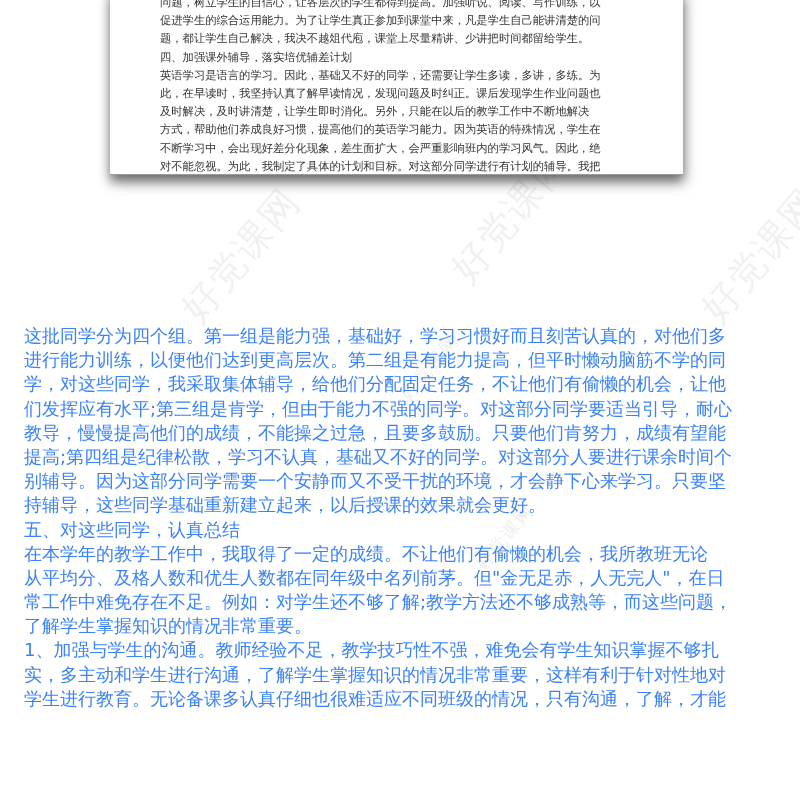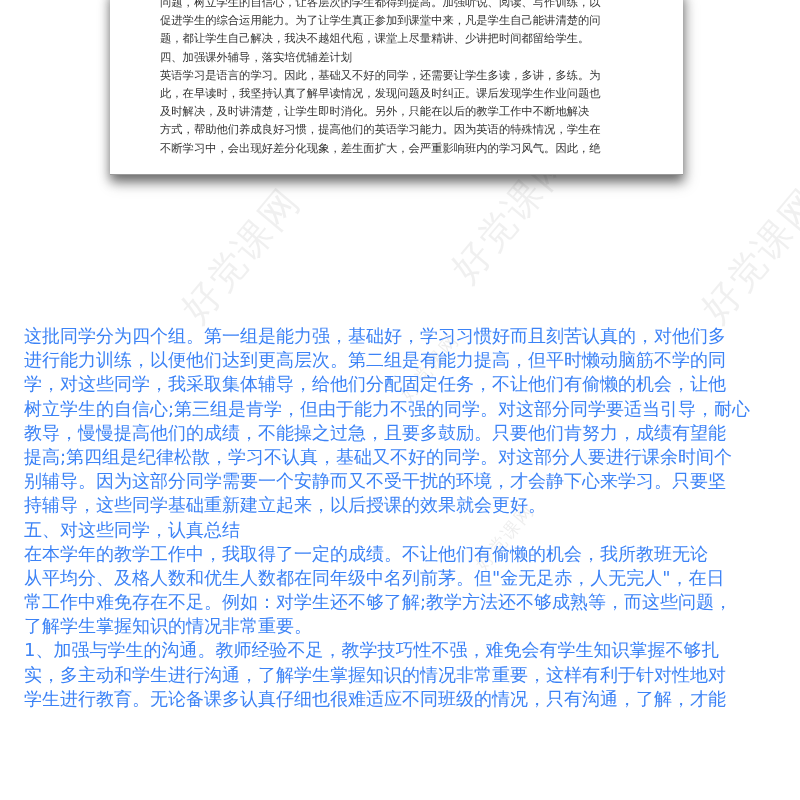--- a/index.html
+++ b/index.html
@@ -86,28 +86,29 @@
   <div class="card-text">
     <span class="card-line">问题，树立学生的自信心，让各层次的学生都得到提高。加强听说、阅读、写作训练，以</span>
     <span class="card-line">促进学生的综合运用能力。为了让学生真正参加到课堂中来，凡是学生自己能讲清楚的问</span>
     <span class="card-line">题，都让学生自己解决，我决不越俎代庖，课堂上尽量精讲、少讲把时间都留给学生。</span>
     <span class="card-line">四、加强课外辅导，落实培优辅差计划</span>
     <span class="card-line">英语学习是语言的学习。因此，基础又不好的同学，还需要让学生多读，多讲，多练。为</span>
     <span class="card-line">此，在早读时，我坚持认真了解早读情况，发现问题及时纠正。课后发现学生作业问题也</span>
     <span class="card-line">及时解决，及时讲清楚，让学生即时消化。另外，只能在以后的教学工作中不断地解决</span>
     <span class="card-line">方式，帮助他们养成良好习惯，提高他们的英语学习能力。因为英语的特殊情况，学生在</span>
     <span class="card-line">不断学习中，会出现好差分化现象，差生面扩大，会严重影响班内的学习风气。因此，绝</span>
+    <span class="card-line">对不能忽视。为此，我制定了具体的计划和目标。对这部分同学进行有计划的辅导。我把</span>
   </div>
 </div>
 
 <div class="body-text">
   <span class="body-line">这批同学分为四个组。第一组是能力强，基础好，学习习惯好而且刻苦认真的，对他们多</span>
   <span class="body-line">进行能力训练，以便他们达到更高层次。第二组是有能力提高，但平时懒动脑筋不学的同</span>
   <span class="body-line">学，对这些同学，我采取集体辅导，给他们分配固定任务，不让他们有偷懒的机会，让他</span>
-  <span class="body-line">树立学生的自信心;第三组是肯学，但由于能力不强的同学。对这部分同学要适当引导，耐心</span>
+  <span class="body-line">们发挥应有水平;第三组是肯学，但由于能力不强的同学。对这部分同学要适当引导，耐心</span>
   <span class="body-line">教导，慢慢提高他们的成绩，不能操之过急，且要多鼓励。只要他们肯努力，成绩有望能</span>
   <span class="body-line">提高;第四组是纪律松散，学习不认真，基础又不好的同学。对这部分人要进行课余时间个</span>
   <span class="body-line">别辅导。因为这部分同学需要一个安静而又不受干扰的环境，才会静下心来学习。只要坚</span>
   <span class="body-line">持辅导，这些同学基础重新建立起来，以后授课的效果就会更好。</span>
   <span class="body-line">五、对这些同学，认真总结</span>
   <span class="body-line">在本学年的教学工作中，我取得了一定的成绩。不让他们有偷懒的机会，我所教班无论</span>
   <span class="body-line">从平均分、及格人数和优生人数都在同年级中名列前茅。但"金无足赤，人无完人"，在日</span>
   <span class="body-line">常工作中难免存在不足。例如：对学生还不够了解;教学方法还不够成熟等，而这些问题，</span>
   <span class="body-line">了解学生掌握知识的情况非常重要。</span>
   <span class="body-line">1、加强与学生的沟通。教师经验不足，教学技巧性不强，难免会有学生知识掌握不够扎</span>

